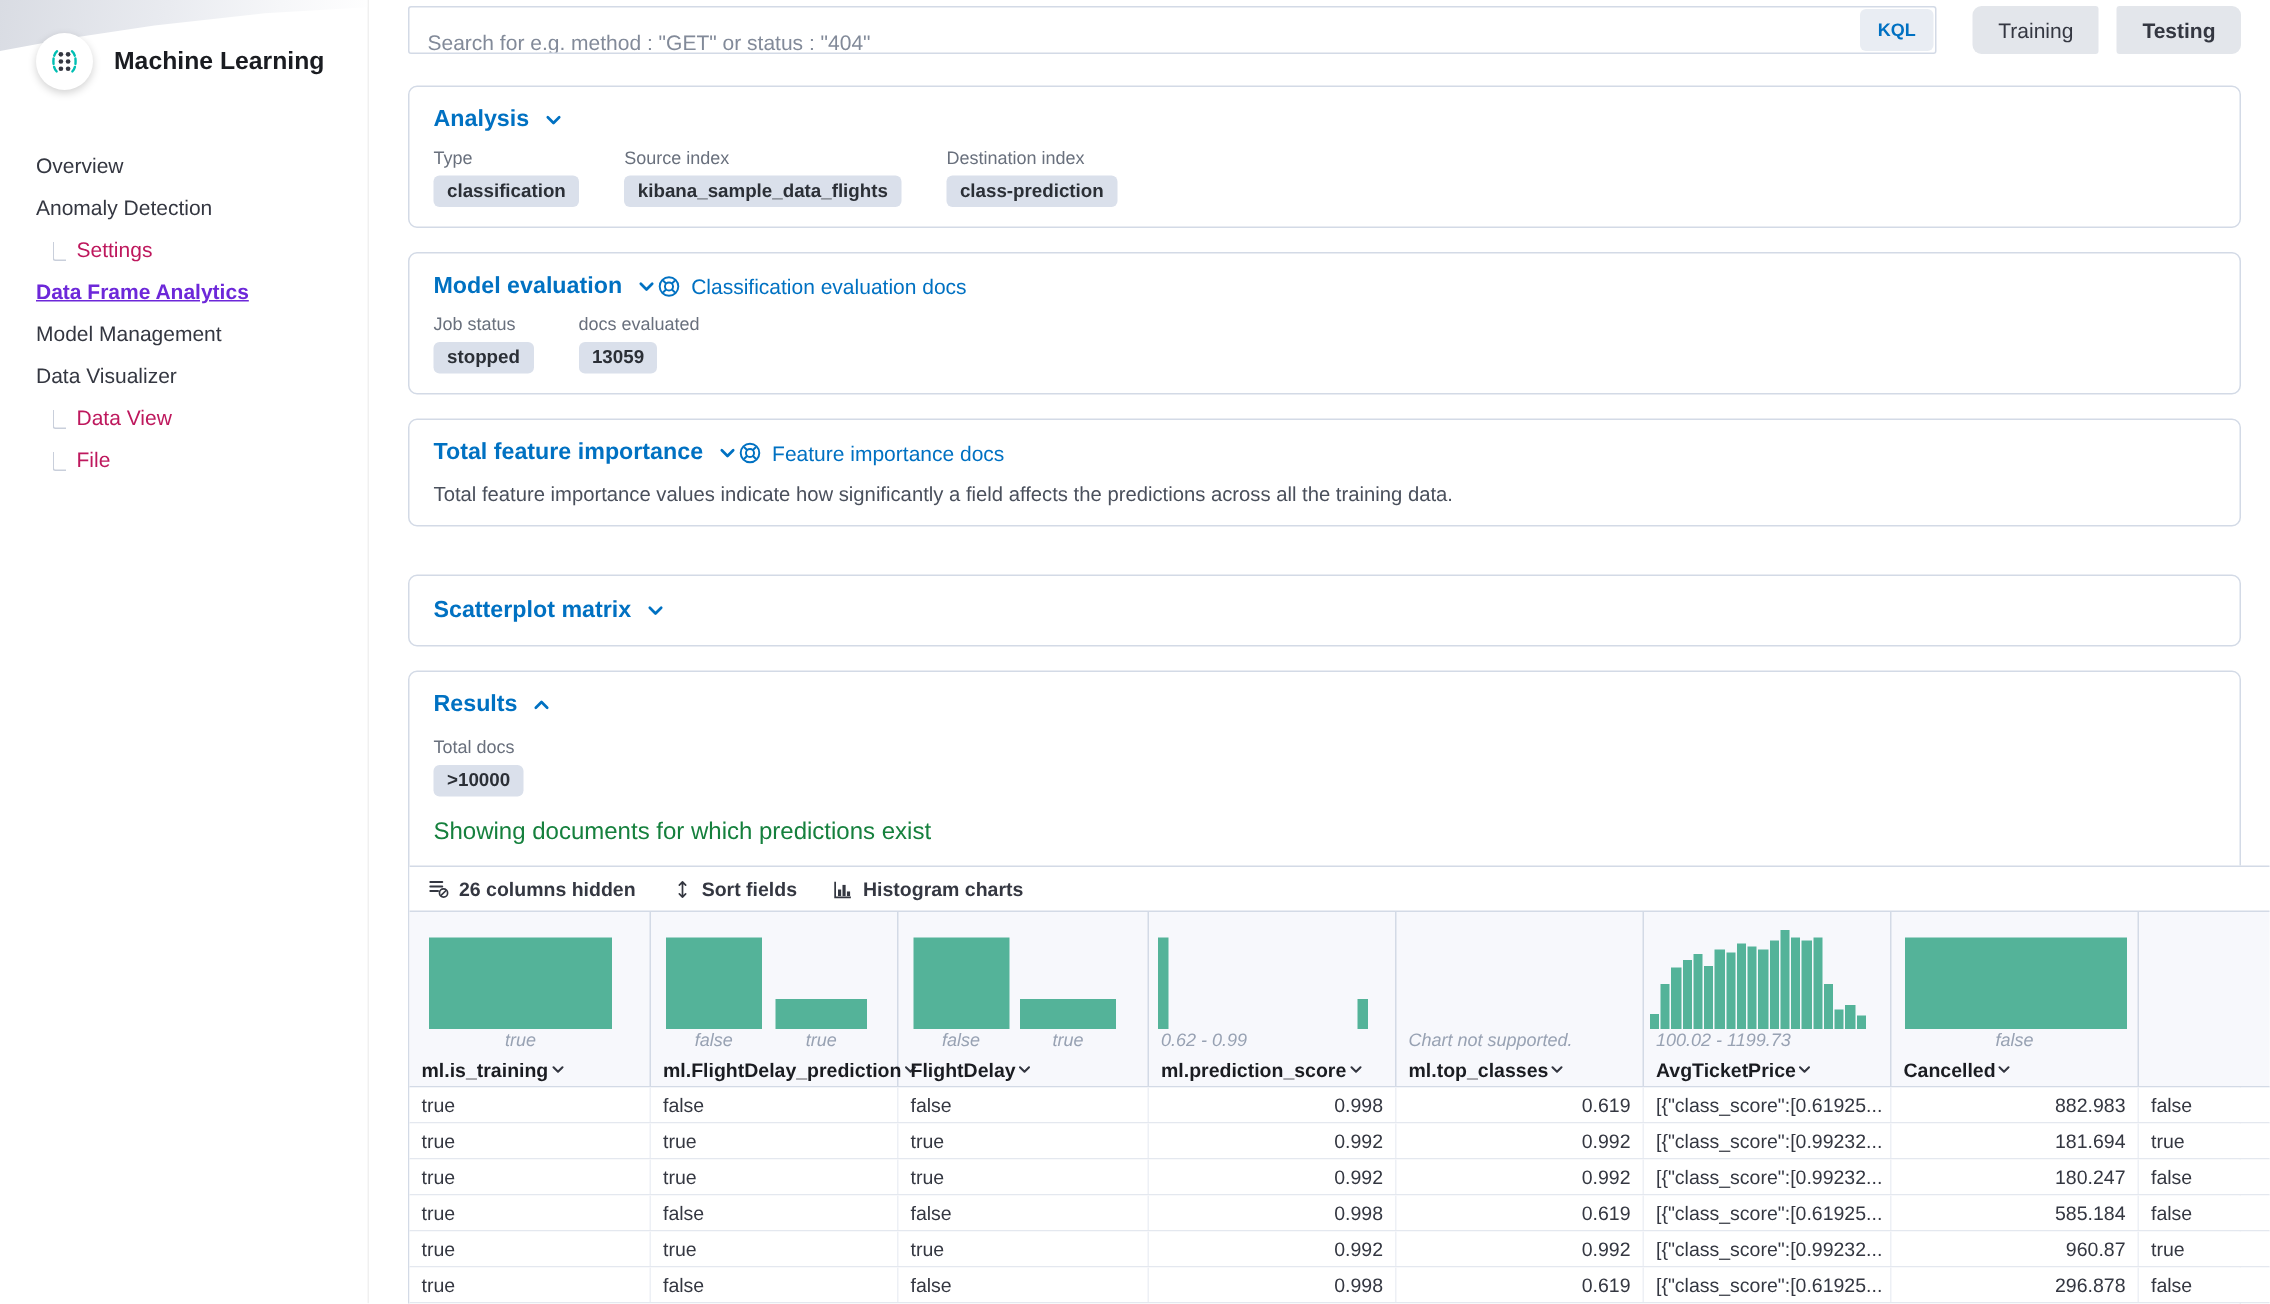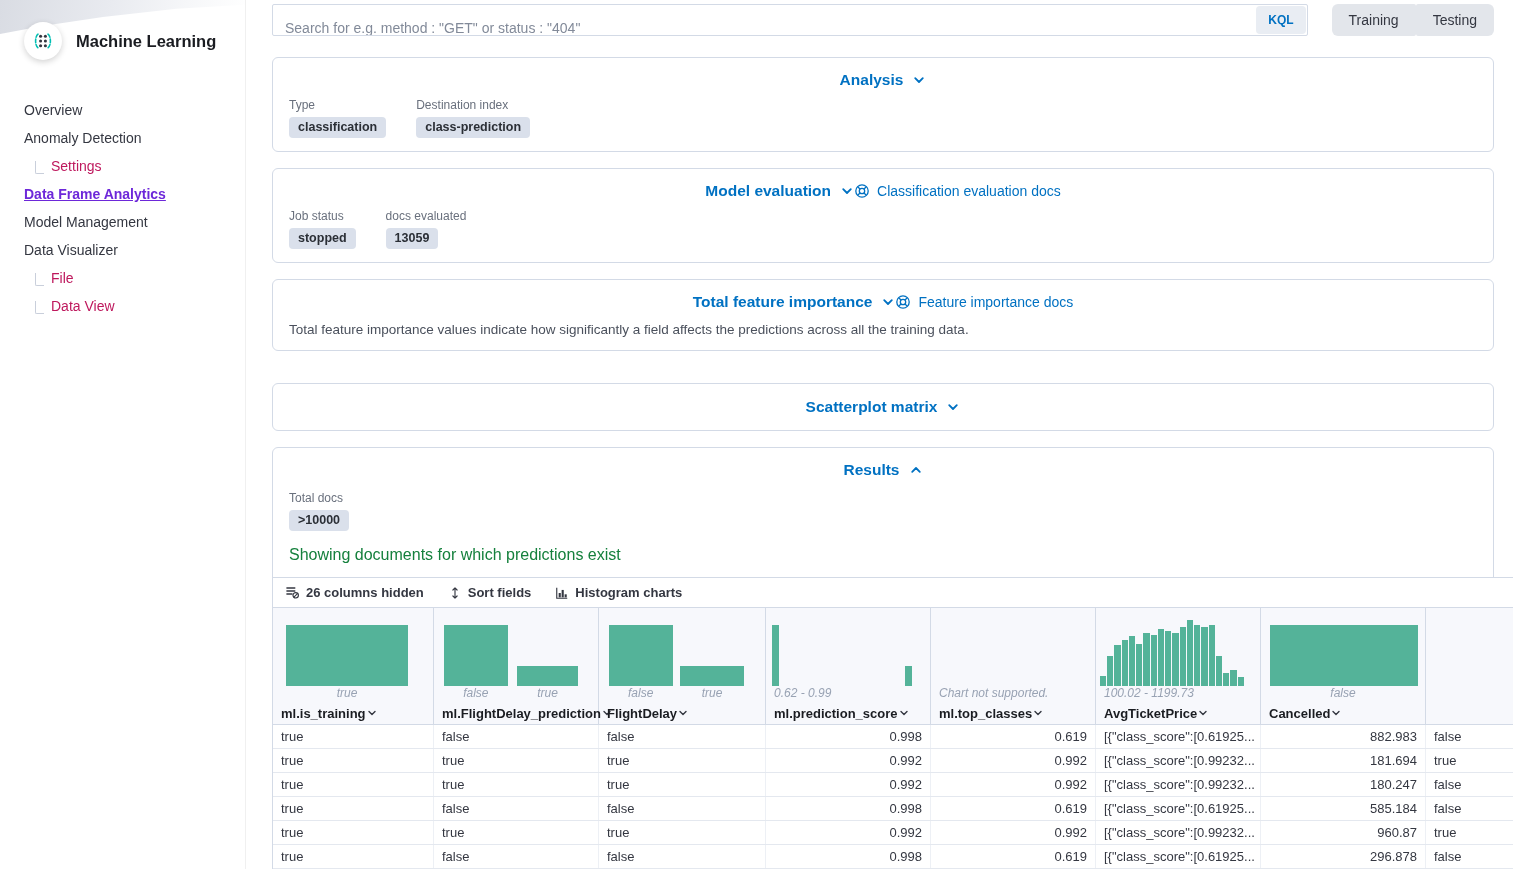--- a/index.html
+++ b/index.html
@@ -42,36 +42,36 @@
     width:100%; height:32px; border:1px solid #D3DAE6; border-radius:2px;
     padding:16px 60px 0 12px; font-size:14px; color:#343741; background:#fff; outline:none;
     font-family:"Liberation Sans", sans-serif;
   }
   .search-input::placeholder { color:#828a99; }
   .kql-chip {
     position:absolute; right:2px; top:2px; bottom:2px; display:flex; align-items:center;
     padding:0 12px; background:#E9EDF3; border-radius:4px; color:#0071C2;
     font-size:12px; font-weight:700; cursor:pointer;
   }
-  .toggle-group { display:flex; gap:0; flex:none;justify-content:center; }
+  .toggle-group { display:flex; gap:12px; flex:none;justify-content:center; }
   .toggle-btn {
     height:32px; padding:0 17px; background:#E3E6EB; border:none; border-radius:6px;
     font-size:14px; font-weight:500; color:#343741; cursor:pointer;
     font-family:"Liberation Sans", sans-serif; display:flex; align-items:center;
   }
   .toggle-btn:first-child { border-top-right-radius:2px; border-bottom-right-radius:2px; }
-  .toggle-btn:last-child { border-top-left-radius:2px; border-bottom-left-radius:2px; }
+  .toggle-btn:last-child { border-top-left-radius:2px; border-bottom-left-radius:2px;font-weight:bold; }
   
   .panel {
     width:1222px; border:1px solid #D3DAE6; border-radius:6px; background:#fff;
     margin-bottom:16px; padding:13px 16px;
   }
   .panel-scatterplot { margin-top:32px; margin-bottom:16px; padding:14px 16px; }
   .panel-results { padding:0; margin-bottom:0; }
-  .title-row { display:flex; justify-content:center; align-items:center; }
+  .title-row { display:flex; justify-content:flex-start; align-items:center; }
   .panel-title { display:flex; align-items:center; gap:9px; color:#0071C2; font-size:15.5px; font-weight:600; cursor:pointer; }
   .doc-link { display:flex; align-items:center; gap:7px; color:#0071C2; font-size:14px; font-weight:500; cursor:pointer; }
   .fields { display:flex; gap:30px; margin-top:9px; }
   .field-label { font-size:12px; color:#69707D; margin-bottom:5px; }
   .badge {
     display:inline-block; background:#DAE0EB; border-radius:4px; padding:3px 9px;
     font-size:12.5px; font-weight:600; color:#2b2f36; line-height:15px;
   }
   .panel-desc { margin-top:11px; font-size:13.5px; color:#4a505c; }
   
@@ -134,25 +134,25 @@
         <div>Data Frame Analytics</div>
       </div>
       <div class="nav-item lvl1">
         <div>Model Management</div>
       </div>
       <div class="nav-item lvl1">
         <div>Data Visualizer</div>
       </div>
       <div class="nav-item lvl2">
         <div class="tree"></div>
-        <div>File</div>
+        <div>Data View</div>
       </div>
       <div class="nav-item lvl2">
         <div class="tree"></div>
-        <div>Data View</div>
+        <div>File</div>
       </div>
     </nav>
 </aside>
 
 <main class="main">
   <div class="topbar">
     <div class="search-wrap">
       <input class="search-input" type="text" placeholder="Search for e.g. method : &quot;GET&quot; or status : &quot;404&quot;" style="">
       <div class="kql-chip">KQL</div>
     </div>
@@ -168,20 +168,24 @@
         <span>Analysis</span>
         <svg width="14" height="14" viewBox="0 0 14 14">
             <path d="M3.2 5.2l3.8 3.8 3.8-3.8" fill="none" stroke="#0071C2" stroke-width="1.8" stroke-linecap="round" stroke-linejoin="round"></path>
           </svg>
       </div>
     </div>
     <div class="fields">
       <div class="field">
         <div class="field-label">Type</div>
         <span class="badge">classification</span>
+      </div>
+      <div class="field">
+        <div class="field-label">Source index</div>
+        <span class="badge">kibana_sample_data_flights</span>
       </div>
       <div class="field">
         <div class="field-label">Destination index</div>
         <span class="badge">class-prediction</span>
       </div>
     </div>
   </section>
 
   <section class="panel">
     <div class="title-row">

